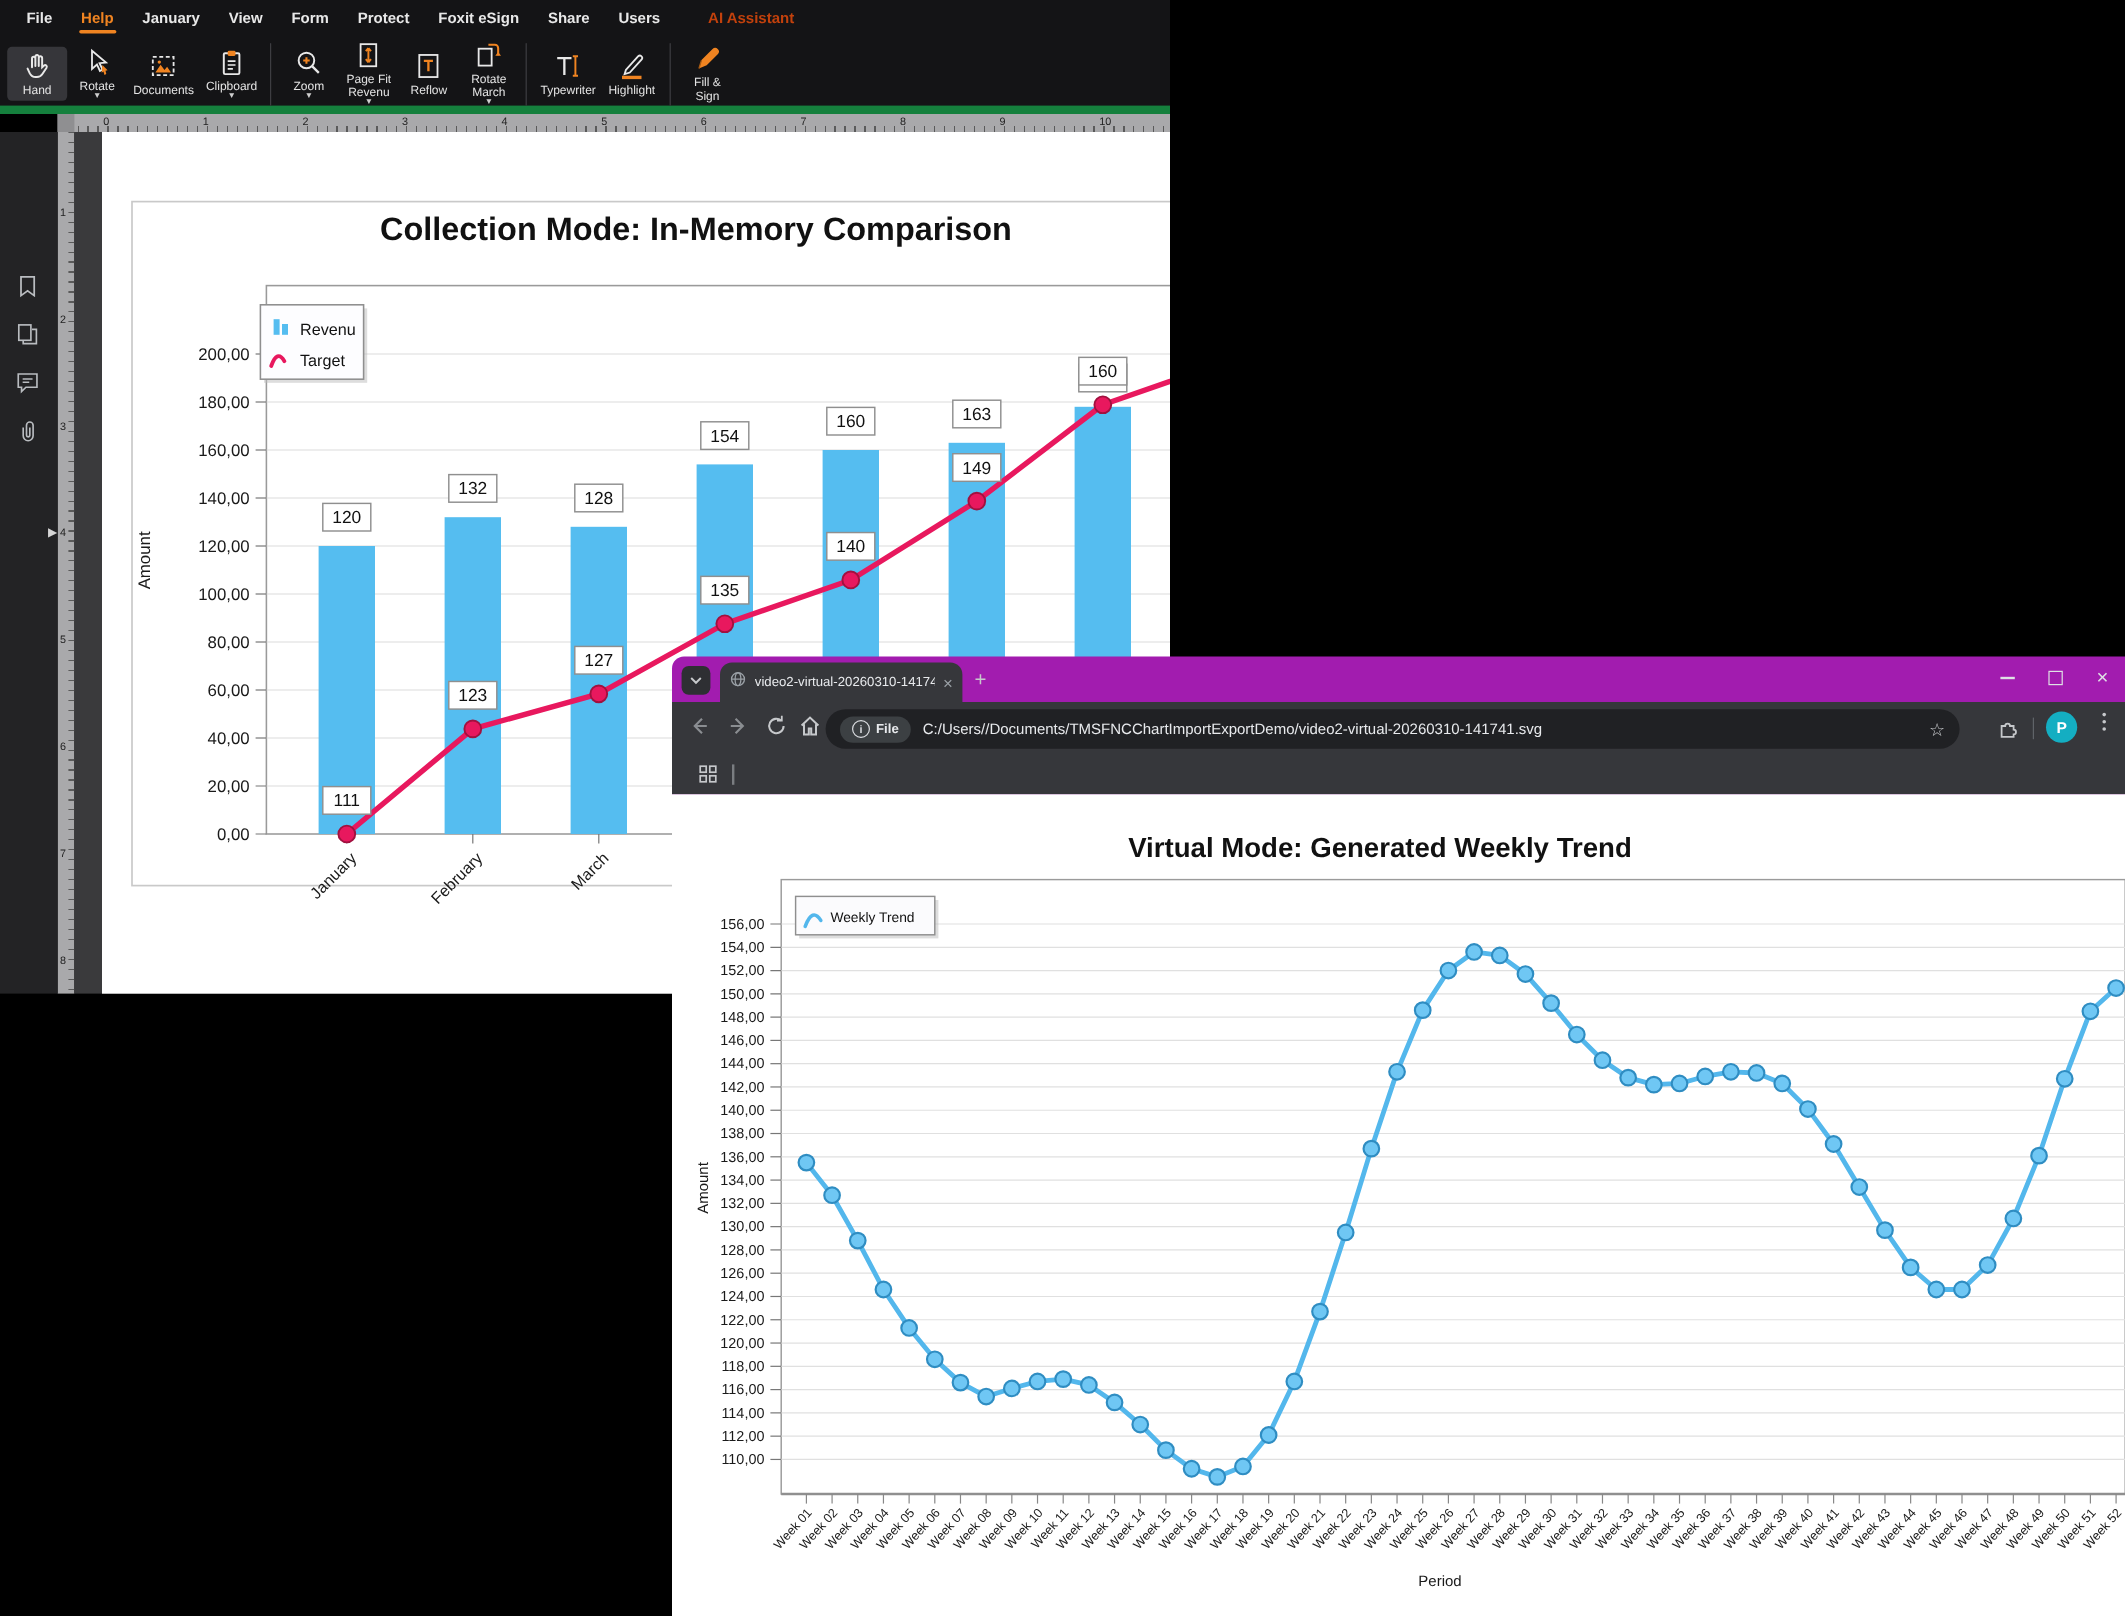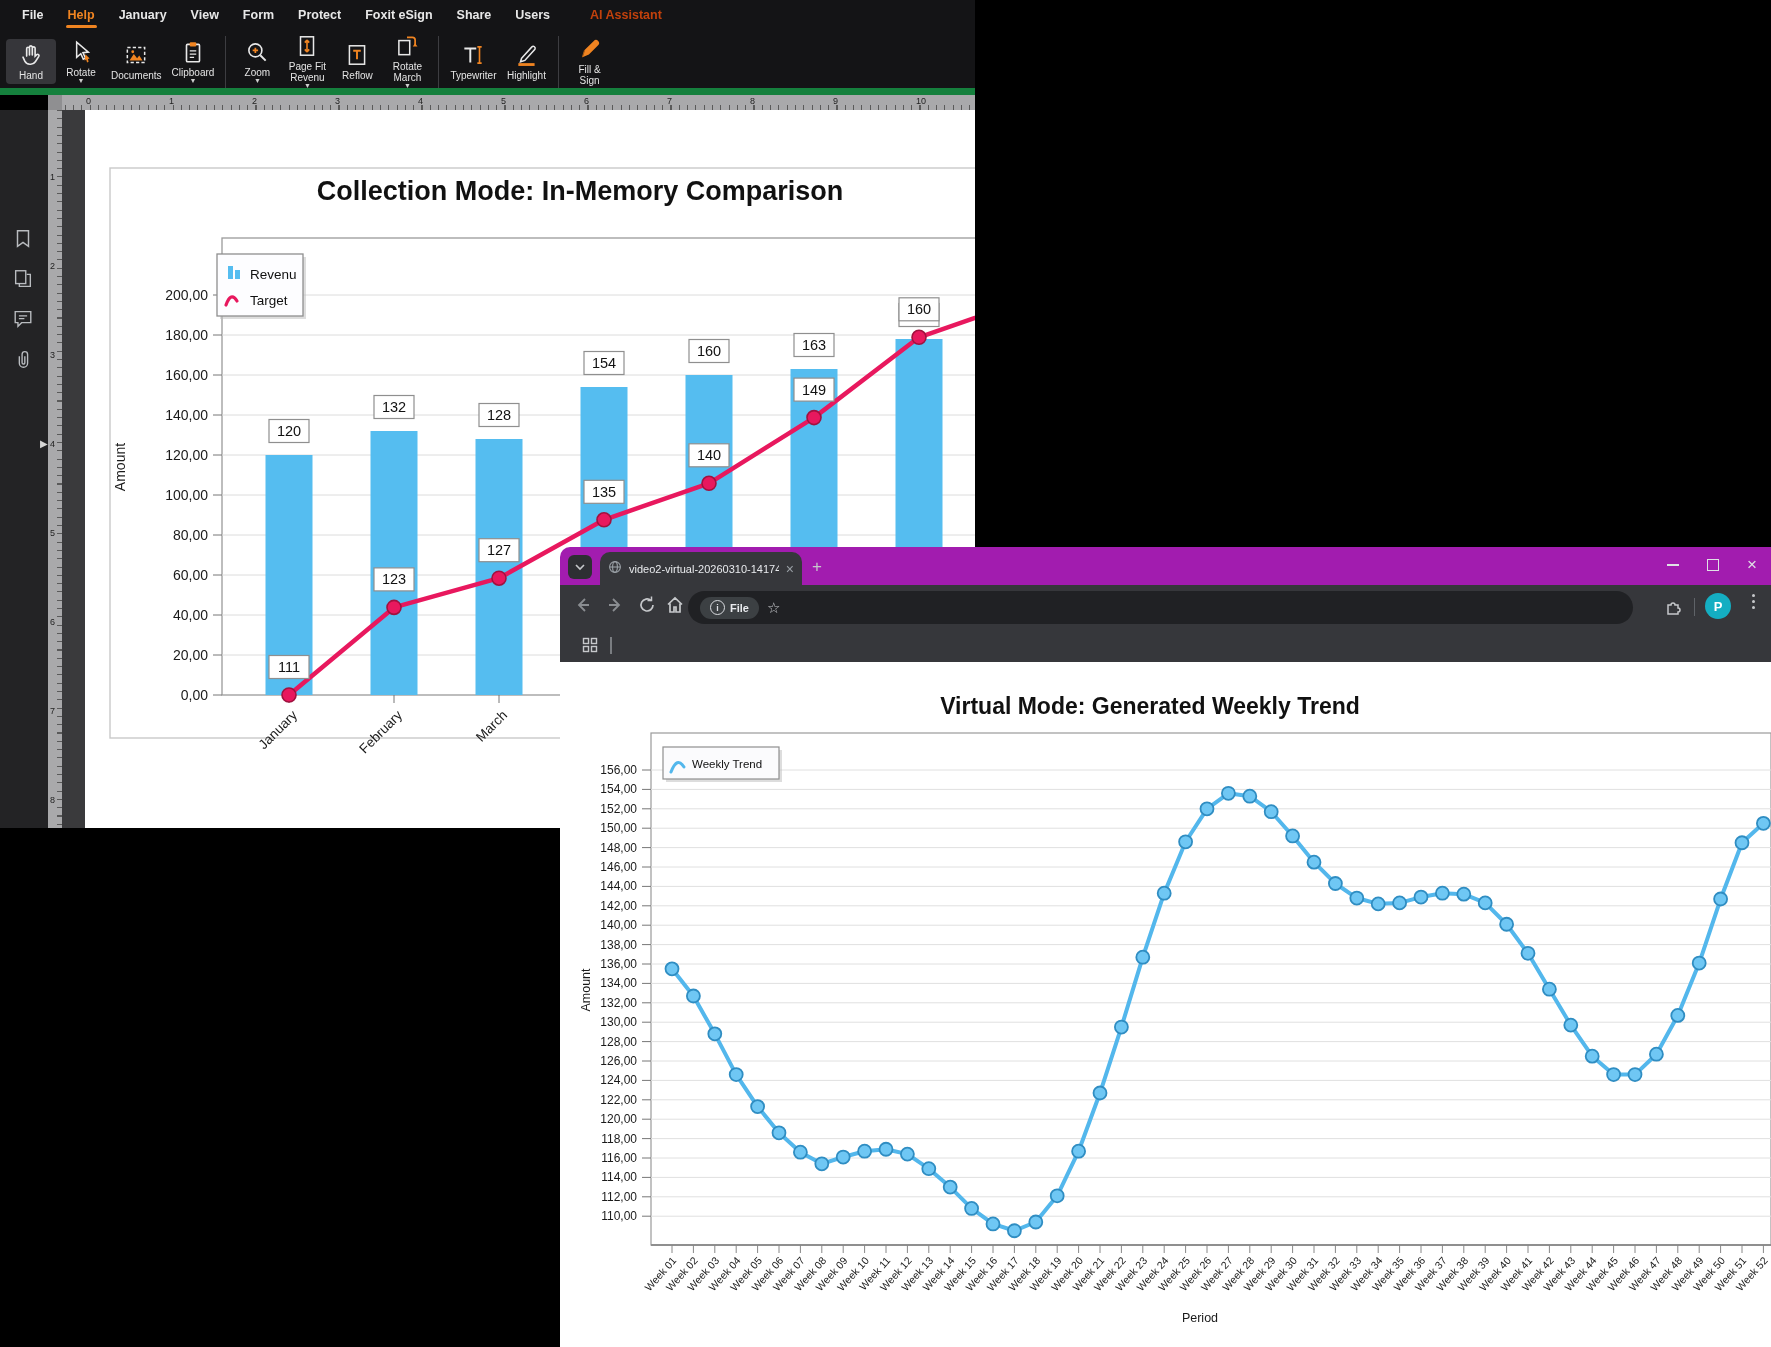--- a/index.html
+++ b/index.html
@@ -371,20 +371,21 @@
         </svg></span>
     <span class="nav-ic" style="left:104px">
       <svg viewBox="0 0 22 22" fill="none" stroke="#c6c8cb" stroke-width="1.7">
           <path d="M4 10.5L11 4l7 6.5M6 9.5V18h4v-5h2v5h4V9.5"></path>
         </svg></span>
     <div id="omnibox">
       <span id="file-chip">
         <span class="info">i</span>
         <span>File</span>
       </span>
+      <span id="url-text">C:/Users//Documents/TMSFNCChartImportExportDemo/video2-virtual-20260310-141741.svg</span>
       <span id="star-ic">☆</span>
     </div>
     <span id="ext-ic">
       <svg viewBox="0 0 18 18" fill="none" stroke="#c6c8cb" stroke-width="1.5">
       <path d="M3 7h3a2 2 0 1 1 4 0h3v3a2 2 0 1 1 0 4v2H3z"></path>
         </svg></span>
     <div id="omni-sep"></div>
     <div id="avatar">P</div>
     <div id="dots-ic">
         <i></i>

